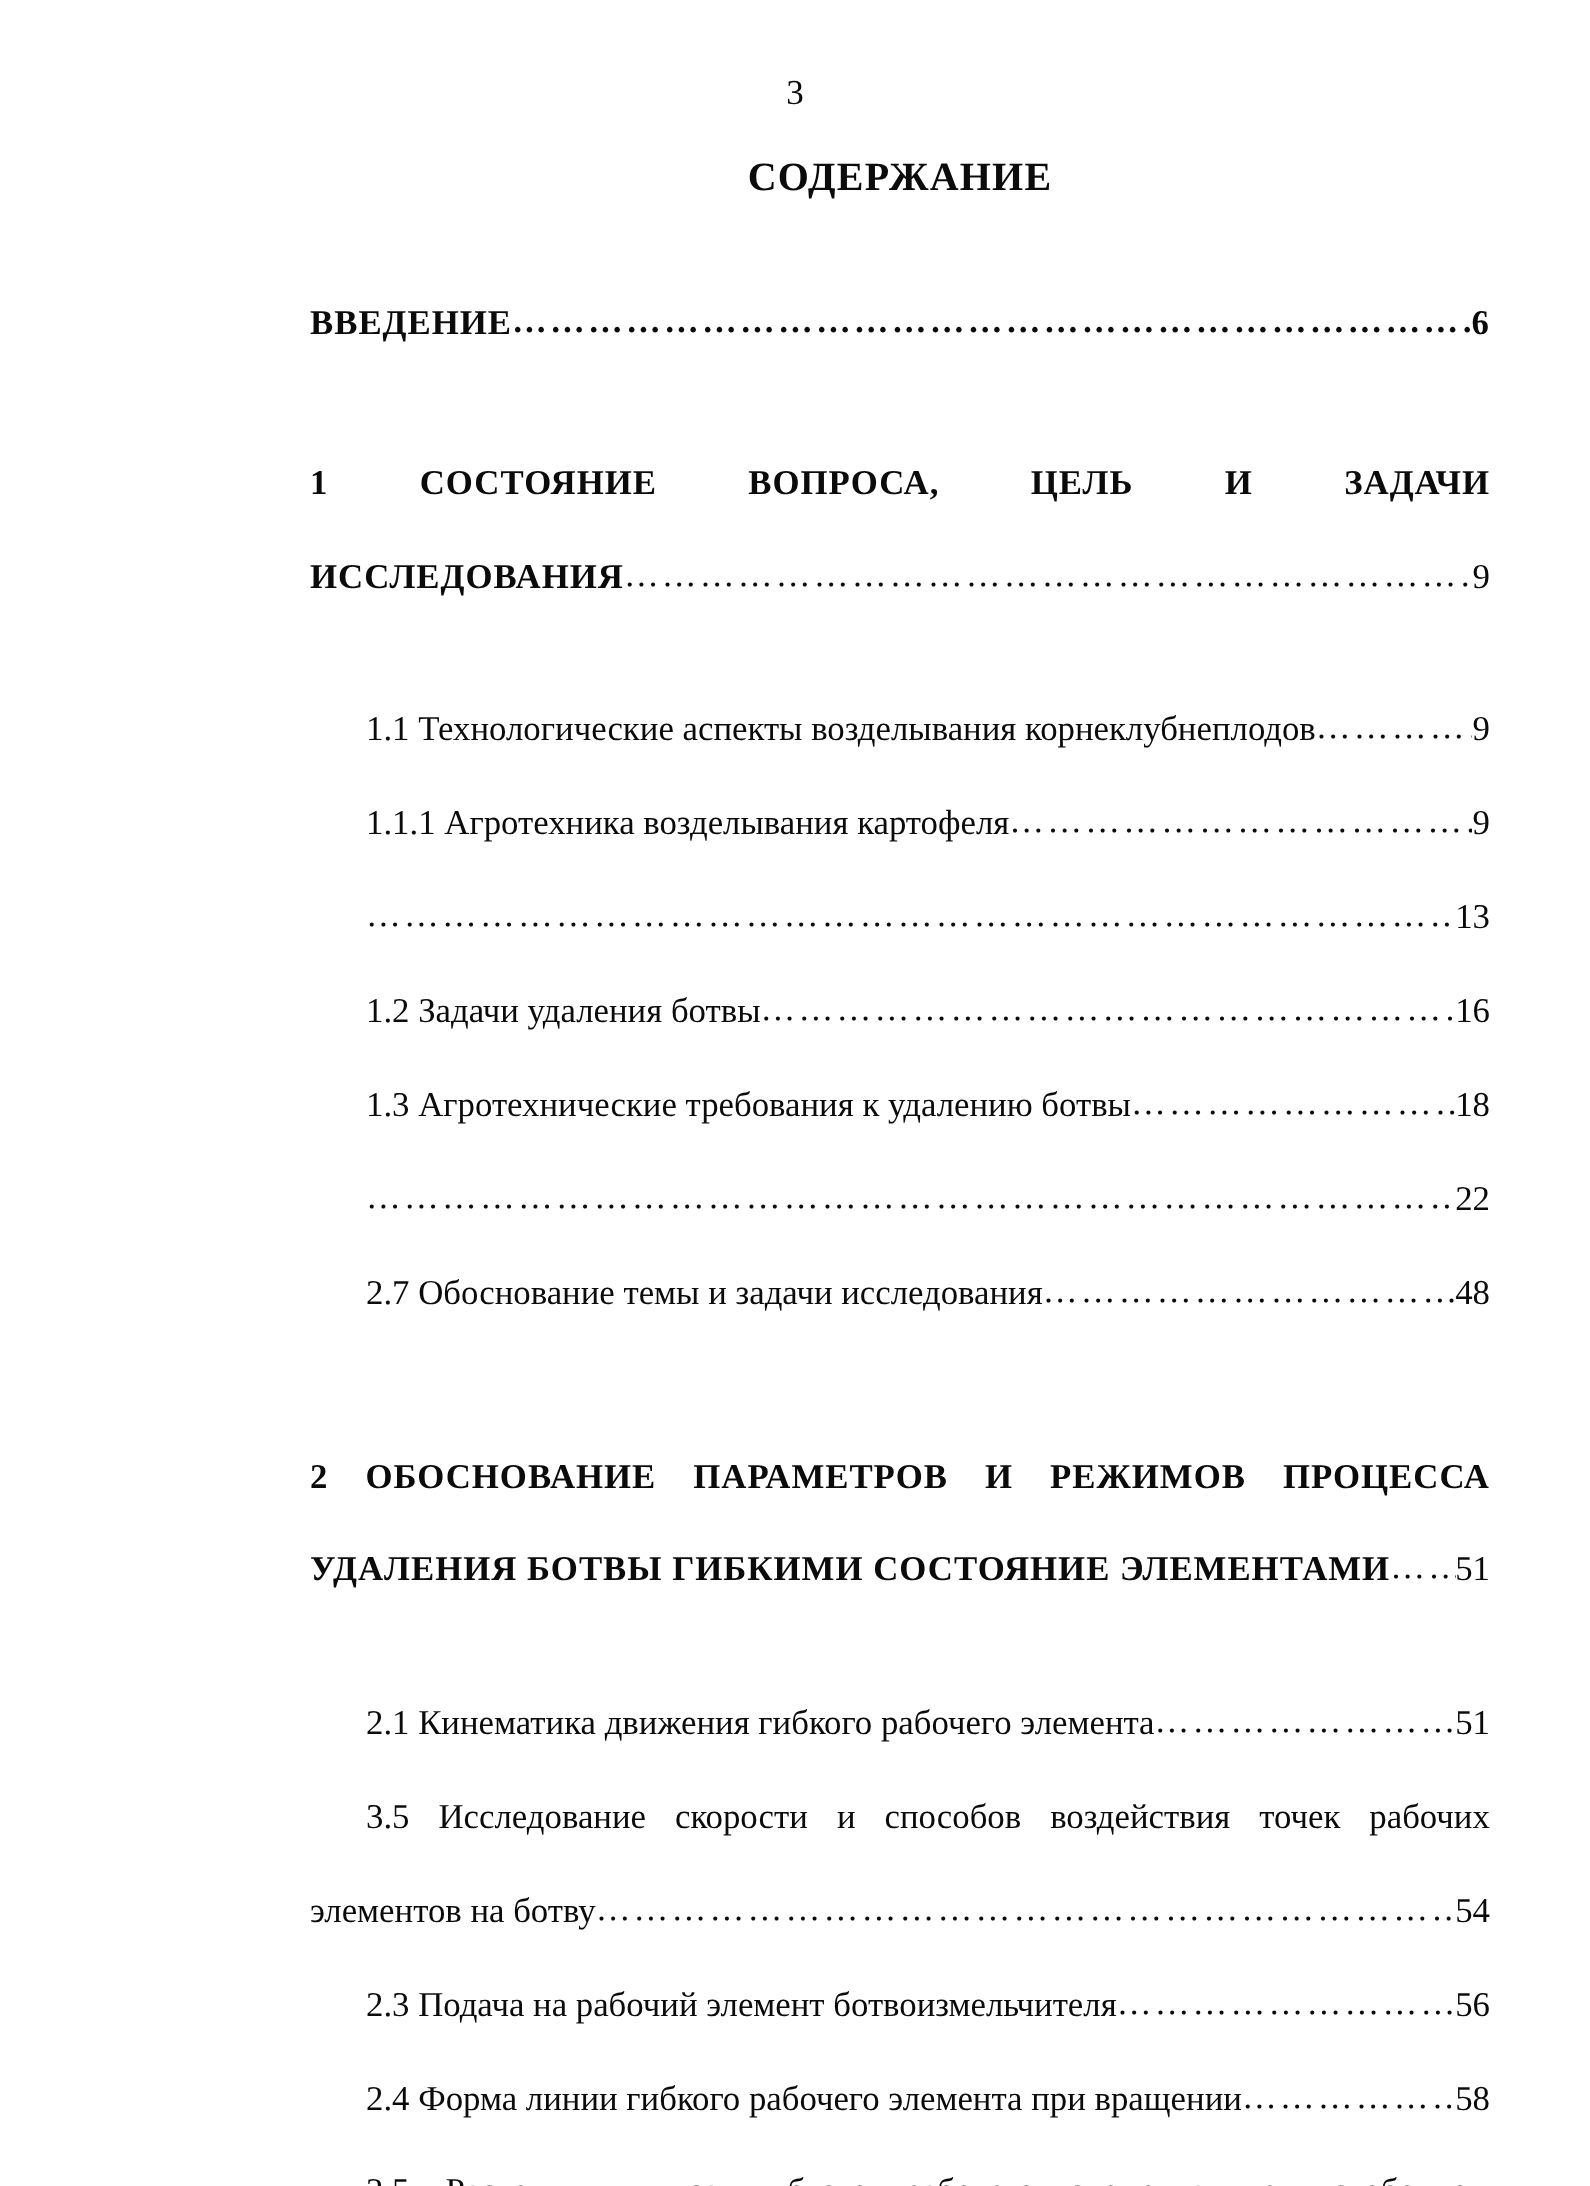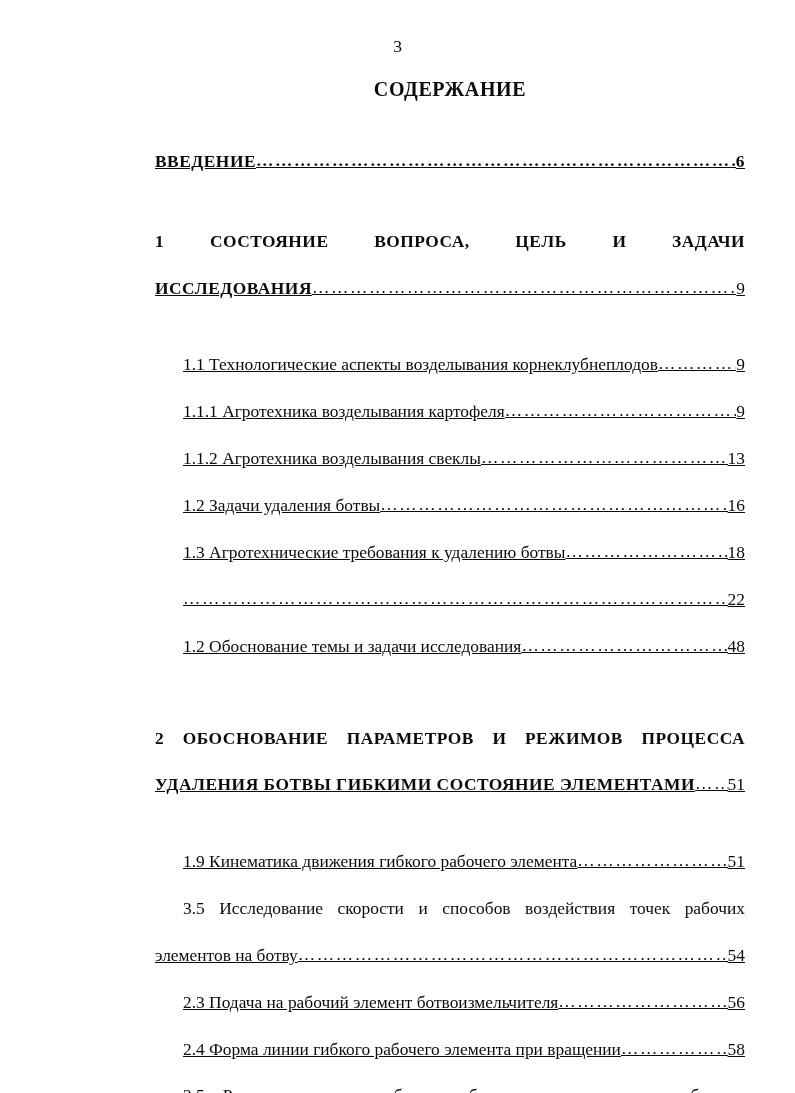--- a/index.html
+++ b/index.html
@@ -47,21 +47,20 @@
   }
 
   
   .toc-line {
     display: flex;
     align-items: baseline;
     width: 100%;
     font-size: 17.4px;
     line-height: 1.0;
     white-space: nowrap;
-    text-decoration: underline;
   }
   .toc-label { flex: 0 0 auto; }
   .toc-dots {
     flex: 1 1 auto;
     overflow: hidden;
     white-space: nowrap;
     letter-spacing: 1.6px;
     margin: 0 0px 0 0px;
     font-size: 17.4px;
     transform: translateY(-1px);
@@ -137,21 +136,20 @@
     <div class="row-sp"></div>
 
     <div class="toc-line indent">
       <span class="toc-label">1.1.1 Агротехника возделывания картофеля</span>
       <span class="toc-dots">……………………………………………………………………………………………………………………………………………………</span>
       <span class="toc-page">9</span>
     </div>
     <div class="row-sp"></div>
 
     <div class="toc-line indent">
-      <span class="toc-label">1.1.2 Агротехника возделывания свеклы</span>
       <span class="toc-dots">……………………………………………………………………………………………………………………………………………………</span>
       <span class="toc-page">13</span>
     </div>
     <div class="row-sp"></div>
 
     <div class="toc-line indent">
       <span class="toc-label">1.2 Задачи удаления ботвы</span>
       <span class="toc-dots">……………………………………………………………………………………………………………………………………………………</span>
       <span class="toc-page">16</span>
     </div>
@@ -164,21 +162,21 @@
     </div>
     <div class="row-sp"></div>
 
     <div class="toc-line indent">
       <span class="toc-dots">……………………………………………………………………………………………………………………………………………………</span>
       <span class="toc-page">22</span>
     </div>
     <div class="row-sp"></div>
 
     <div class="toc-line indent">
-      <span class="toc-label">1.2 Обоснование темы и задачи исследования</span>
+      <span class="toc-label">2.7 Обоснование темы и задачи исследования</span>
       <span class="toc-dots">……………………………………………………………………………………………………………………………………………………</span>
       <span class="toc-page">48</span>
     </div>
 
     <div class="block-gap-big"></div>
     <div class="row-sp"></div>
 
     <div>
       <div class="just-line bold">
         <span>2</span>
@@ -193,21 +191,21 @@
         <span class="toc-label bold">УДАЛЕНИЯ БОТВЫ ГИБКИМИ СОСТОЯНИЕ ЭЛЕМЕНТАМИ</span>
         <span class="toc-dots">……………………………………………………………………………………………………………………………………………………</span>
         <span class="toc-page">51</span>
       </div>
     </div>
 
     <div class="gap-sub"></div>
     <div class="row-sp-tight"></div>
 
     <div class="toc-line indent">
-      <span class="toc-label">1.9 Кинематика движения гибкого рабочего элемента</span>
+      <span class="toc-label">2.1 Кинематика движения гибкого рабочего элемента</span>
       <span class="toc-dots">……………………………………………………………………………………………………………………………………………………</span>
       <span class="toc-page">51</span>
     </div>
     <div class="row-sp"></div>
 
     <div>
       <div class="just-line indent">
         <span>3.5</span>
         <span>Исследование</span>
         <span>скорости</span>

